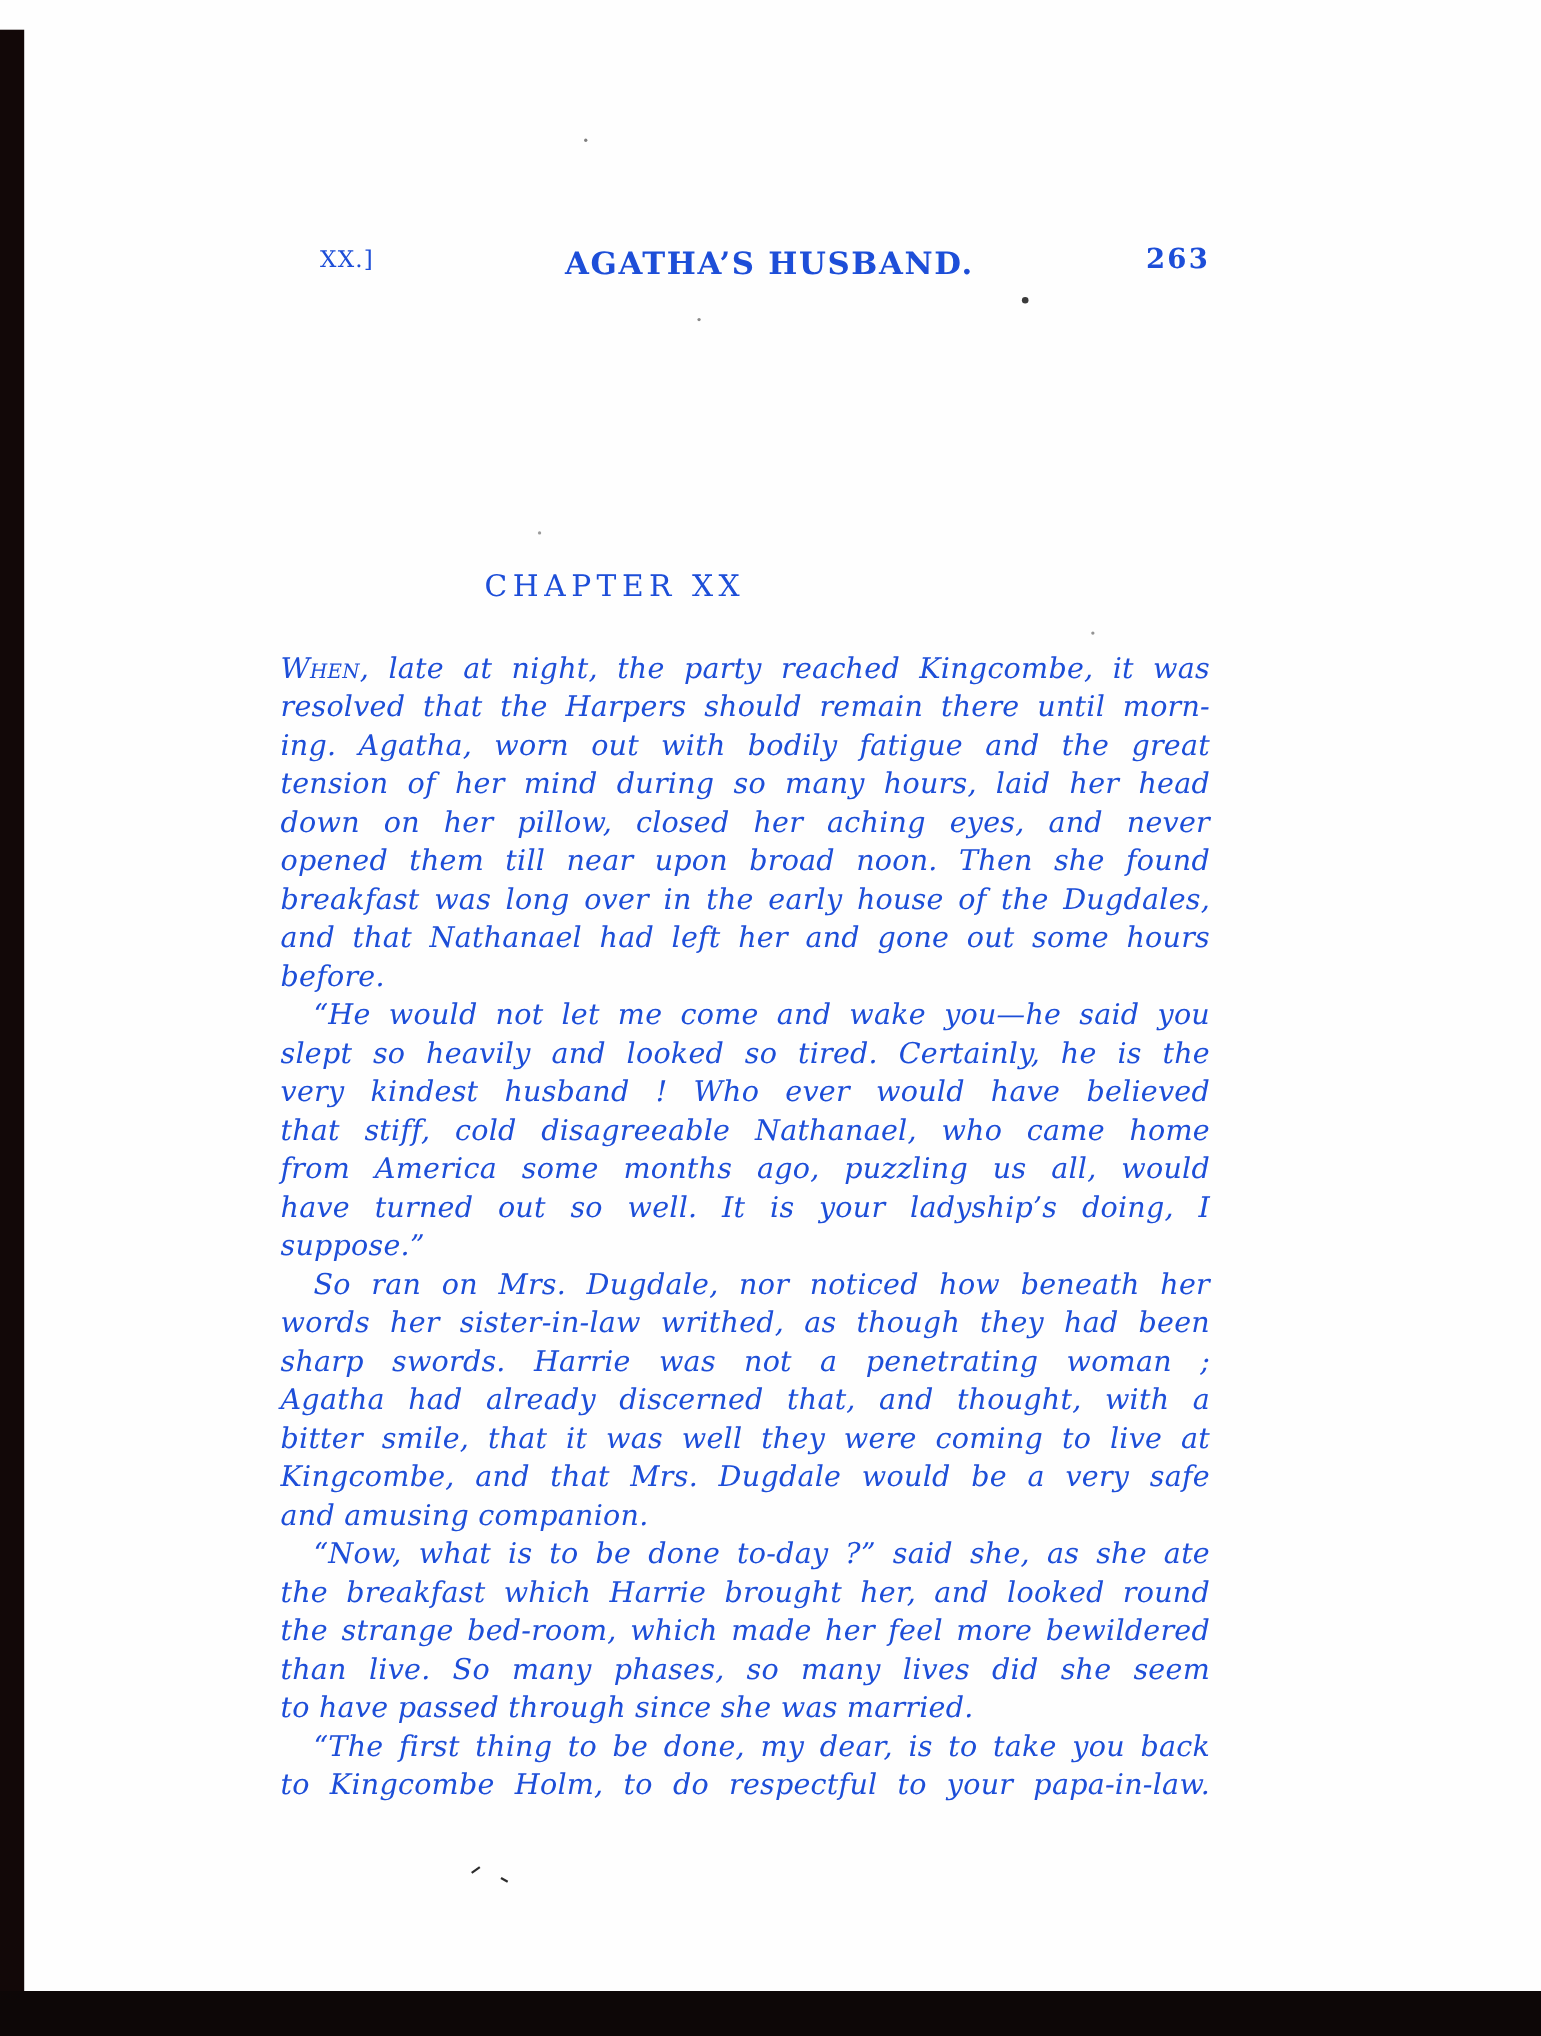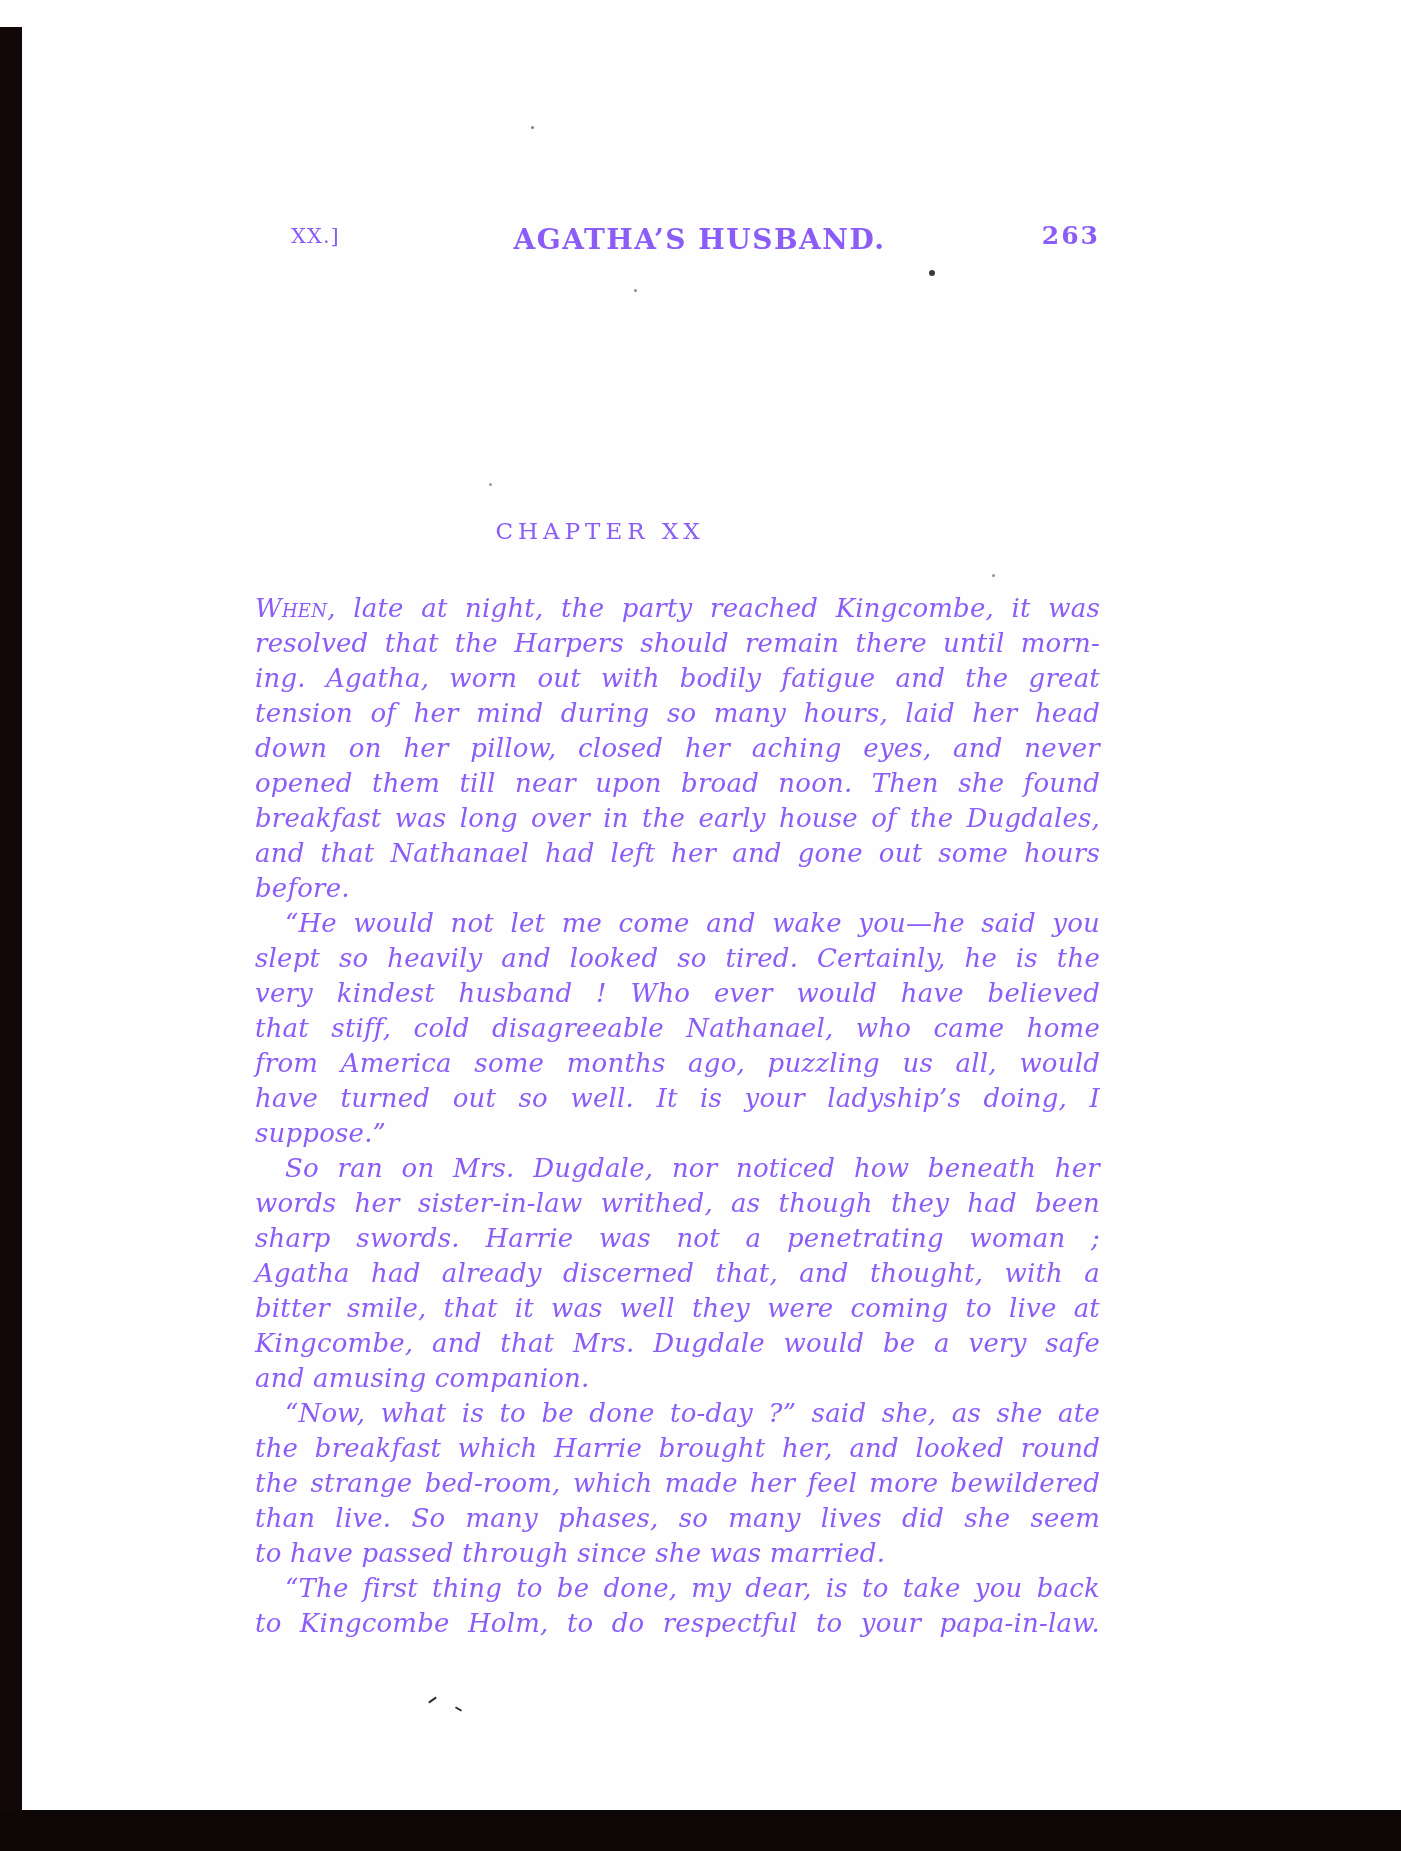--- a/index.html
+++ b/index.html
@@ -2,21 +2,21 @@
 <html><head>
 <meta charset="utf-8">
 <style>
   html,body{margin:0;padding:0;background:#ffffff;}
   .page{
     position:relative;
     width:1401px;height:1851px;
     background:#fefefe;
     overflow:hidden;
     font-family:"DejaVu Serif", serif;
-    color:#8b5cf6;
+    color:#1d4ed8;
   }
   
   .edge-left{
     position:absolute;left:0;top:27px;bottom:0;width:22px;
     background:#120808;
   }
   .edge-bottom{
     position:absolute;left:0;right:0;bottom:0;height:41px;
     background:#0d0707;
   }
@@ -33,21 +33,21 @@
     text-align:center;text-indent:44px;
     font-size:28px;font-weight:700;letter-spacing:1.5px;
   }
   .page-number{
     position:absolute;right:0;top:0;
     font-size:25px;font-weight:700;letter-spacing:2px;
   }
   .chapter-heading{
     position:absolute;left:0;top:518px;width:1118px;
     text-align:center;
-    font-size:23px;letter-spacing:5px;margin-left:41px;
+    font-size:27px;letter-spacing:5px;
   }
   .body-text{
     position:absolute;left:255px;top:591px;width:845px;
   }
   .line{
     height:35px;line-height:35px;
     font-size:26px;letter-spacing:0.2px;
     white-space:normal;
     overflow:visible;
     font-style:italic;

